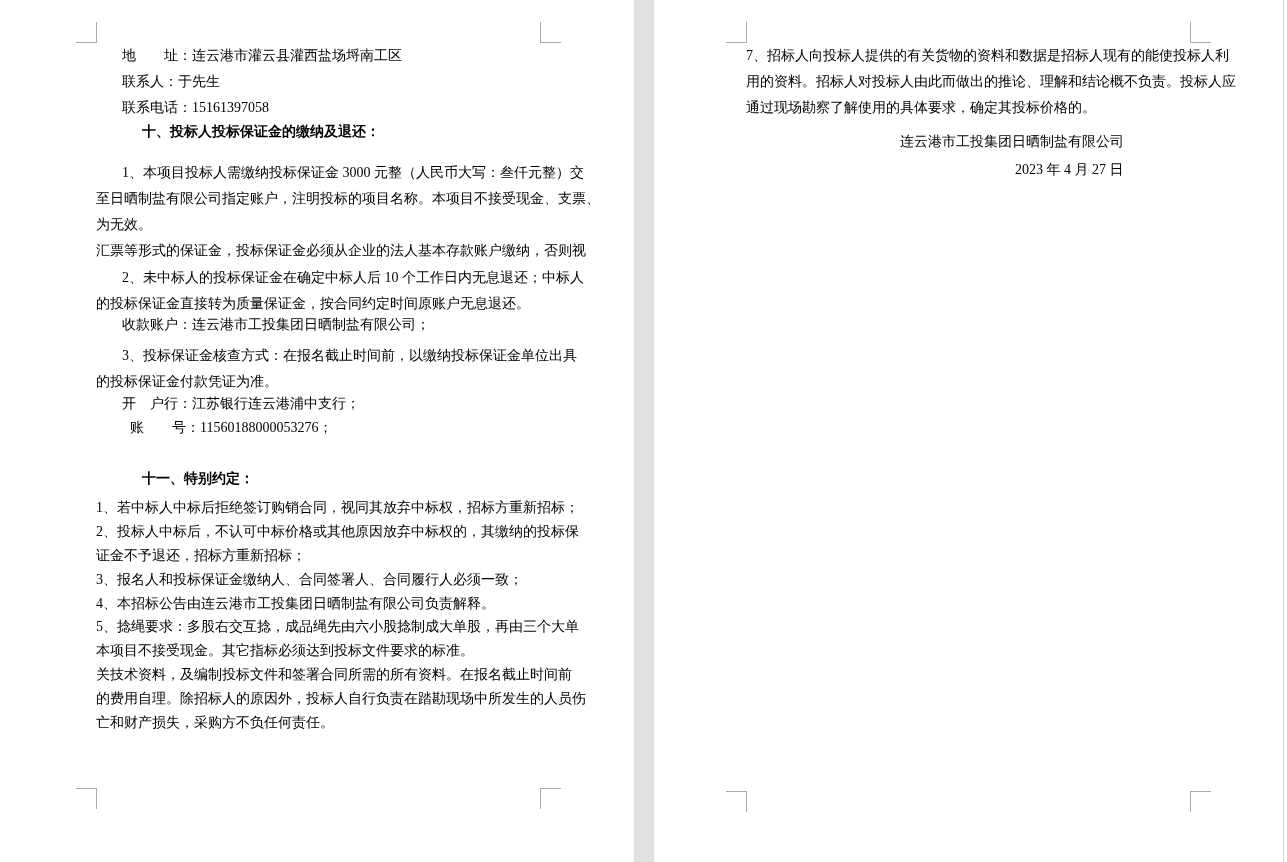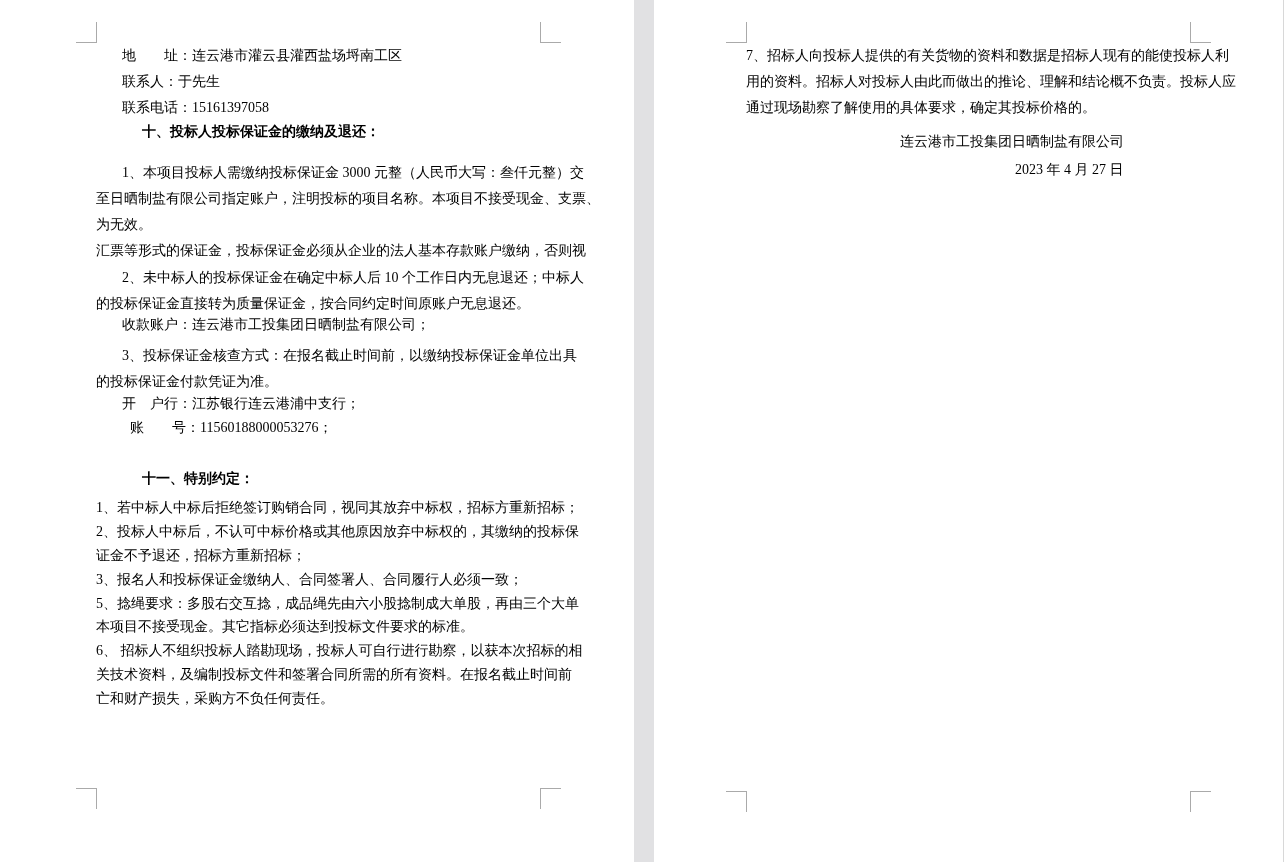--- a/index.html
+++ b/index.html
@@ -69,24 +69,25 @@
 
     <div class="block lh26" style="left:122px; top:419px; width:446px;margin-left:8px;">账　　号：11560188000053276；</div>
 
     <div class="block lh26 bold" style="left:122px; top:470px; width:446px;">十一、特别约定：</div>
 
     <div class="block lh24" style="left:96px; top:496px; width:450px;">
         <div class="line">1、若中标人中标后拒绝签订购销合同，视同其放弃中标权，招标方重新招标；</div>
         <div class="line">2、投标人中标后，不认可中标价格或其他原因放弃中标权的，其缴纳的投标保</div>
         <div class="line">证金不予退还，招标方重新招标；</div>
         <div class="line">3、报名人和投标保证金缴纳人、合同签署人、合同履行人必须一致；</div>
+        <div class="line">4、本招标公告由连云港市工投集团日晒制盐有限公司负责解释。</div>
         <div class="line">5、捻绳要求：多股右交互捻，成品绳先由六小股捻制成大单股，再由三个大单</div>
         <div class="line">本项目不接受现金。其它指标必须达到投标文件要求的标准。</div>
-        <div class="line">6、 招标人不组织投标人踏勘现场，投标人可自行进行勘察，以获本次招标的相</div>
         <div class="line">关技术资料，及编制投标文件和签署合同所需的所有资料。在报名截止时间前</div>
+        <div class="line">的费用自理。除招标人的原因外，投标人自行负责在踏勘现场中所发生的人员伤</div>
         <div class="line">亡和财产损失，采购方不负任何责任。</div>
       </div>
   </div>
 
   <div class="page-gap"></div>
 
   <div class="page page-right">
     <div class="crop tl" style="left:72px;  top:22px;"></div>
     <div class="crop tr" style="left:536px; top:22px;"></div>
     <div class="crop bl" style="left:72px;  top:791px;"></div>

